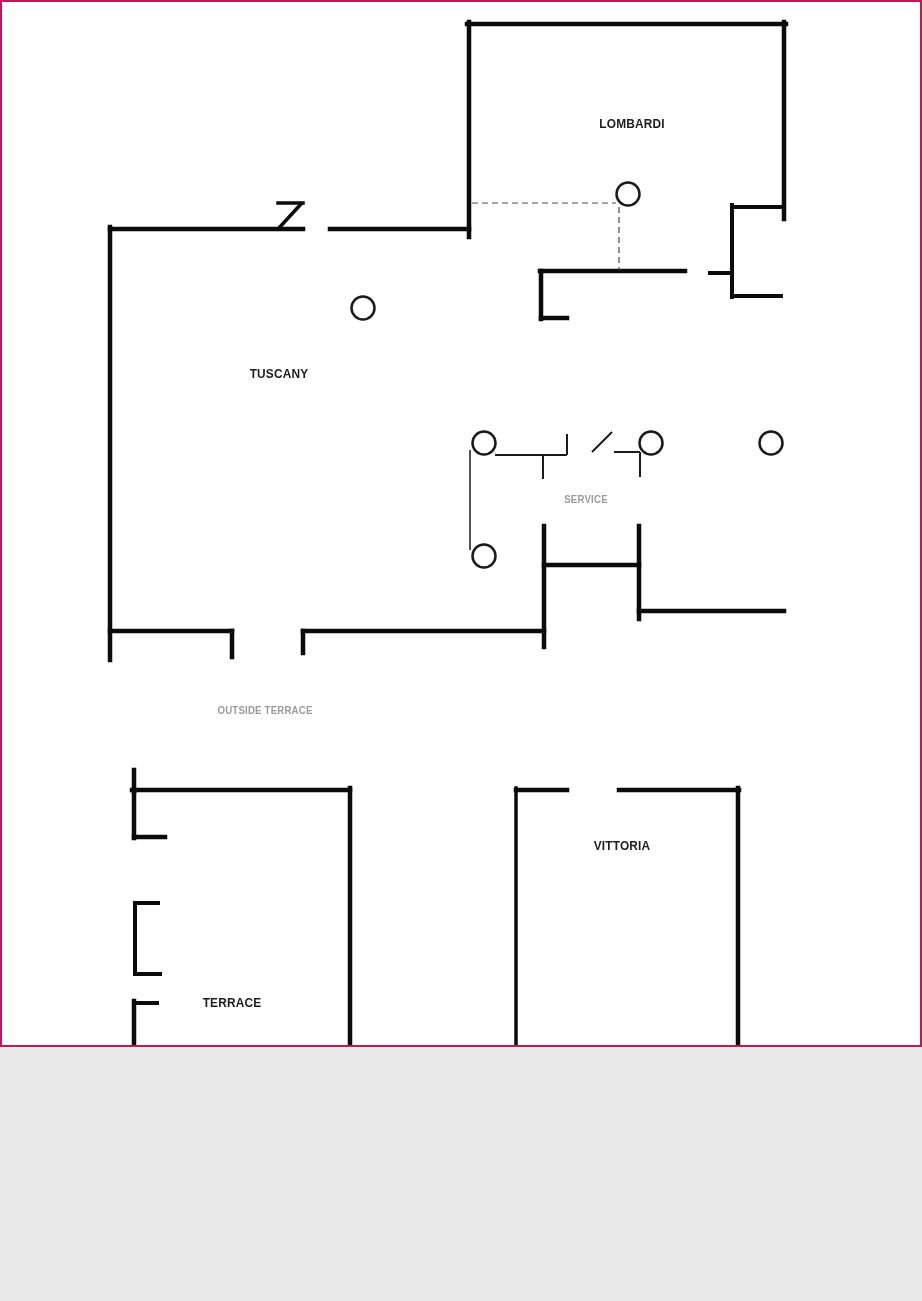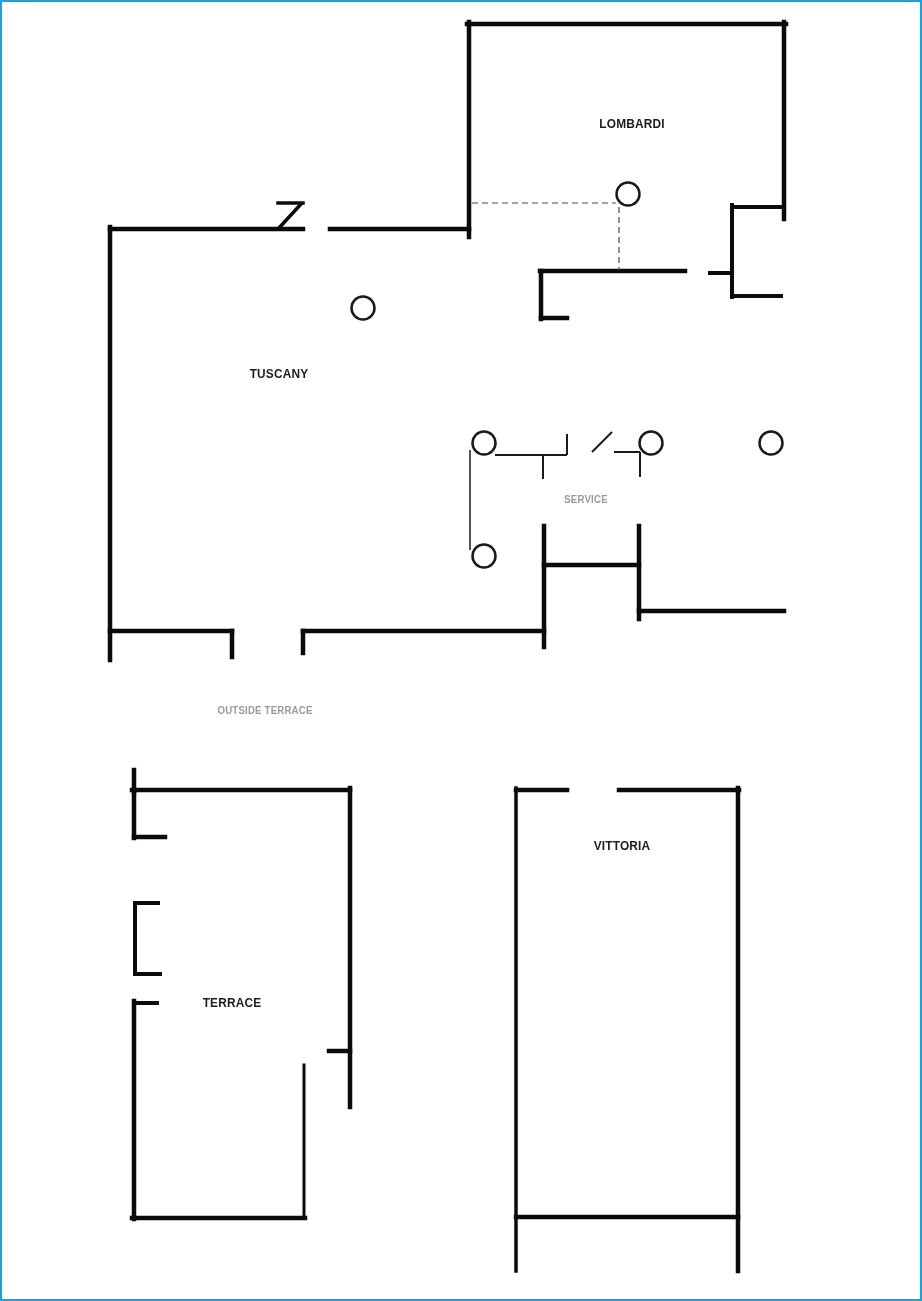--- a/index.html
+++ b/index.html
@@ -1,22 +1,22 @@
 <!DOCTYPE html>
 <html><head>
 <meta charset="utf-8">
 <style>
   html, body { margin: 0; padding: 0; background: #e8e8e8; }
   .page {
     position: relative;
     width: 922px;
-    height: 1301px;
+    height: 1047px;
     background: #ffffff;
     box-sizing: border-box;
-    border: 2px solid #0ea5e9;
+    border: 2px solid #be185d;
     overflow: hidden;
     font-family: "Liberation Sans", sans-serif;
   }
   .plan { position: absolute; inset: 0; }
   svg.floorplan { position: absolute; left: 0; top: 0; }
   .room-label {
     position: absolute;
     transform: translate(-50%, -50%) scaleX(0.88);
     font-weight: bold;
     font-size: 13.5px;

